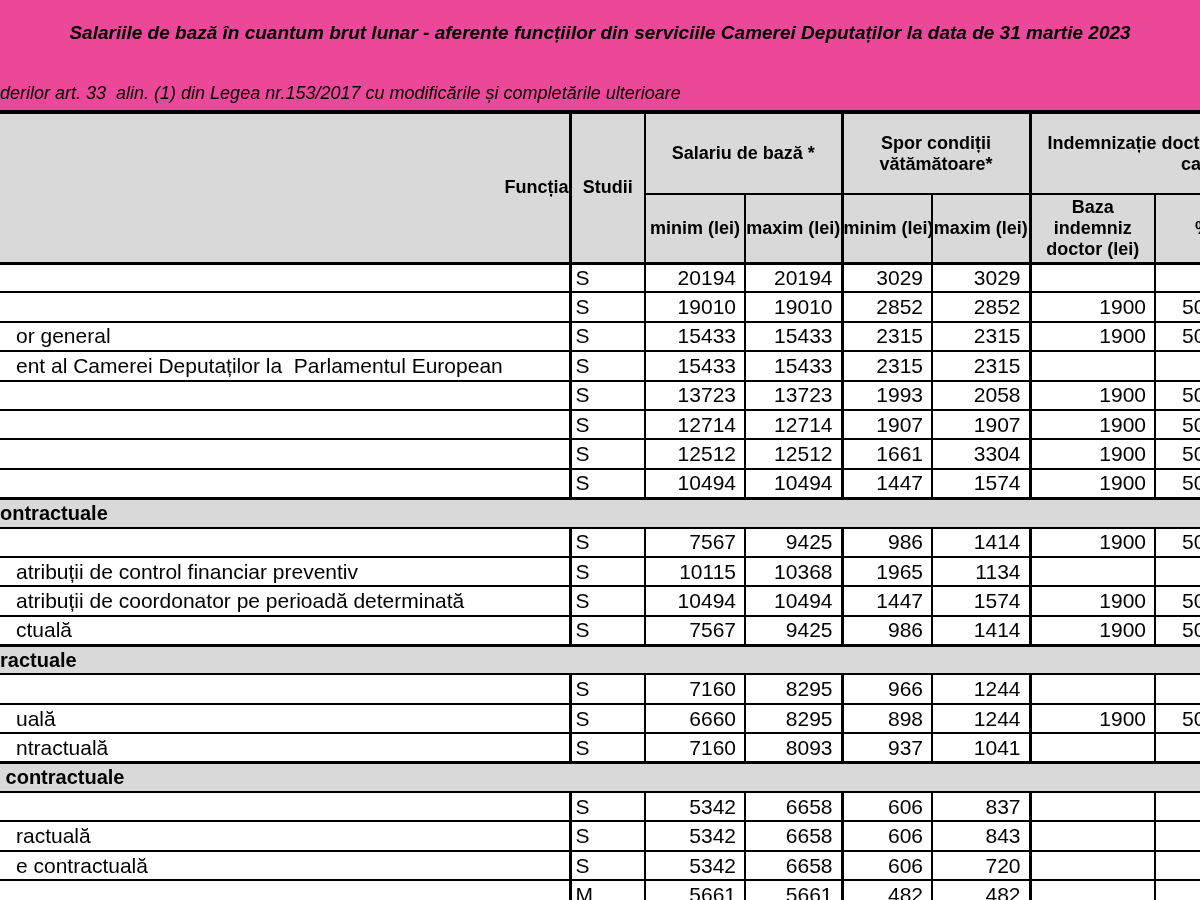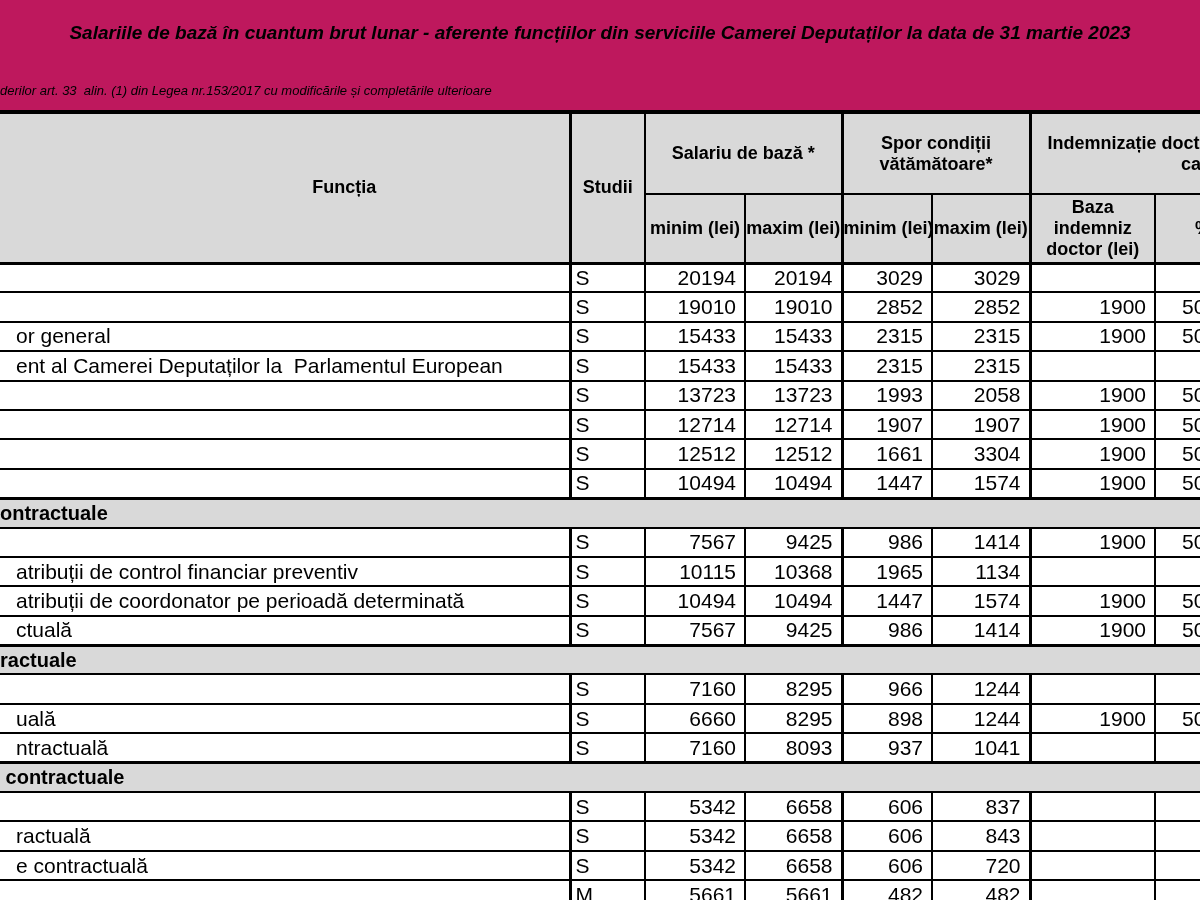--- a/index.html
+++ b/index.html
@@ -1,32 +1,32 @@
 <!DOCTYPE html>
 <html><head>
 <meta charset="utf-8">
 <style>
   html,body{margin:0;padding:0;background:#fff;}
   .page{
     position:relative;
     width:1200px;height:900px;
     overflow:hidden;
-    background:#be185d;
+    background:#ec4899;
     font-family:"Liberation Sans", sans-serif;
     color:#000;
   }
   .doc-title{
     position:absolute;top:22px;left:0;width:1200px;
     text-align:center;
     font-size:19px;font-weight:bold;font-style:italic;
     white-space:nowrap;
   }
   .doc-subtitle{
     position:absolute;top:83px;left:0;
-    font-size:13px;font-style:italic;
+    font-size:18px;font-style:italic;
     white-space:pre;
   }
   table.salary{
     position:absolute;top:110px;left:0;
     width:1250px;
     table-layout:fixed;
     border-collapse:collapse;
   }
   table.salary col.c-fn{width:570px}
   table.salary col.c-st{width:75px}
@@ -41,21 +41,21 @@
     background:#d9d9d9;
     font-size:18px;font-weight:bold;
     text-align:center;vertical-align:middle;
     border-bottom:3px solid #000;
     padding:0;
   }
   thead tr.h1{height:82px}
   thead tr.h2{height:69px}
   th.top4{border-top:4px solid #000}
   th.gh{border-bottom:2px solid #000}
-  th.fn-h{text-align:center;padding-left:120px}
+  th.fn-h{text-align:right;padding-left:120px}
   th.sub{white-space:nowrap}
   .br2{border-right:2px solid #000}
   .br3{border-right:3px solid #000}
   .g3l1{text-align:left;padding-left:16px;white-space:nowrap}
   .g3l2{text-align:right;padding-right:6px}
 
   tbody tr{height:29.4px}
   tbody td{
     font-size:21px;
     vertical-align:middle;

